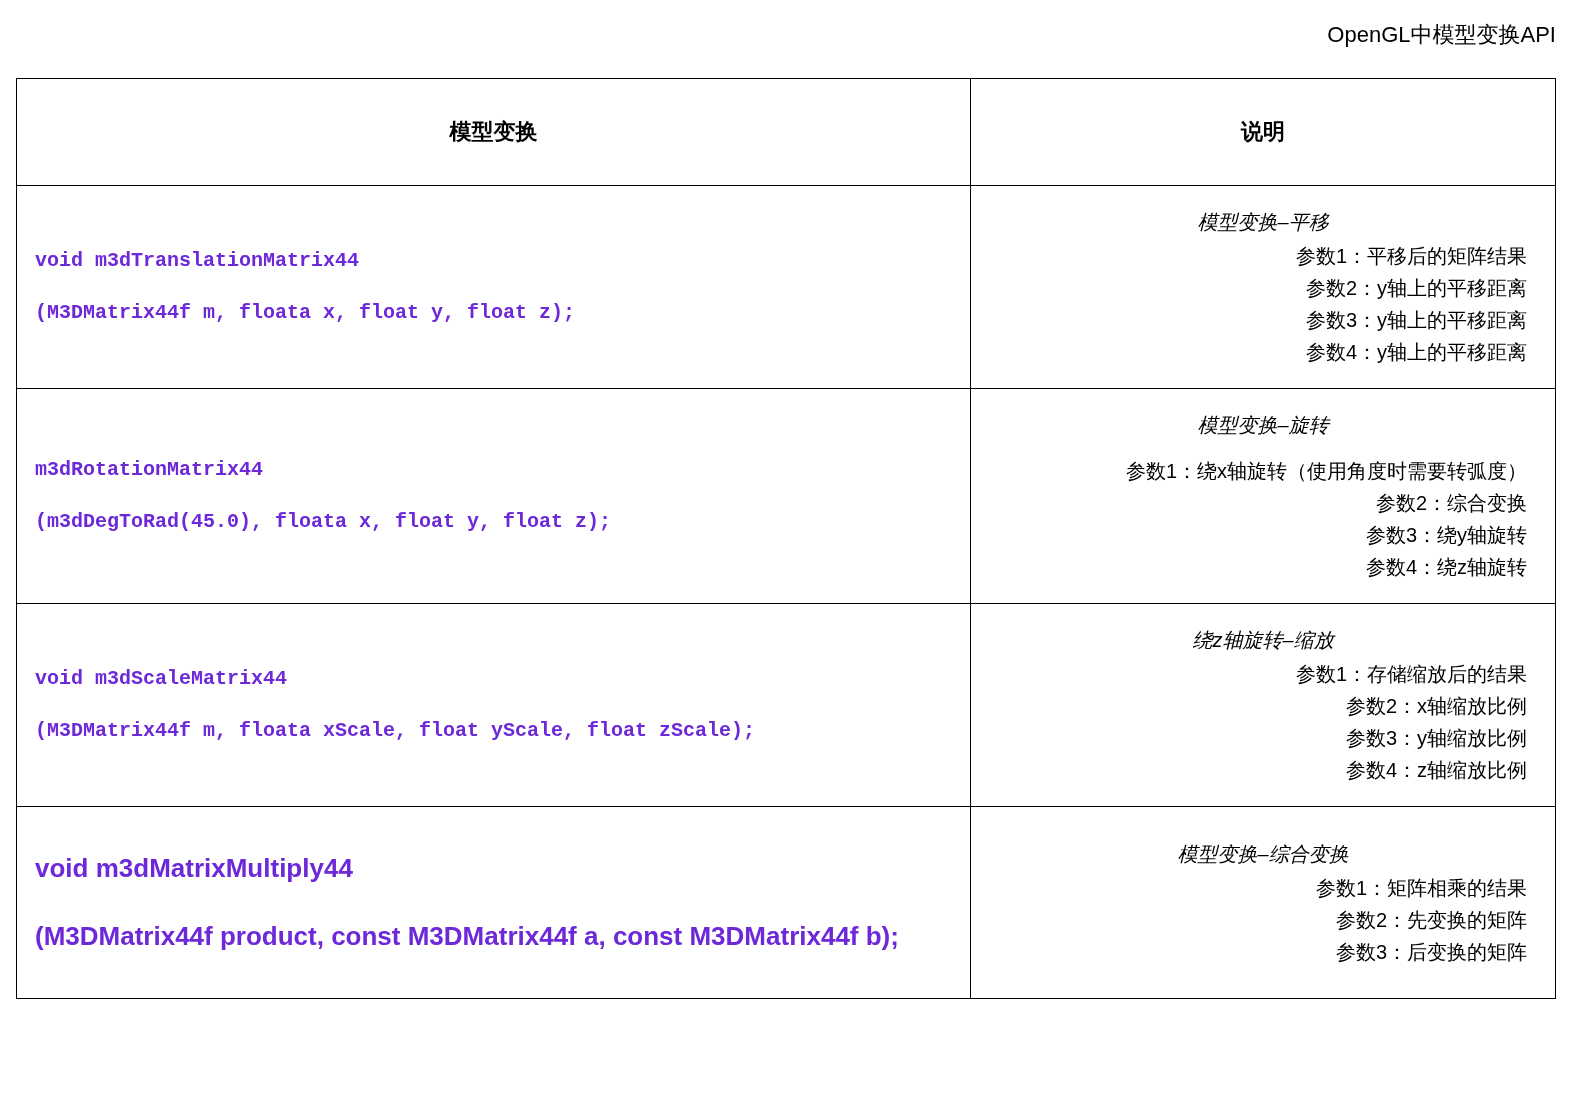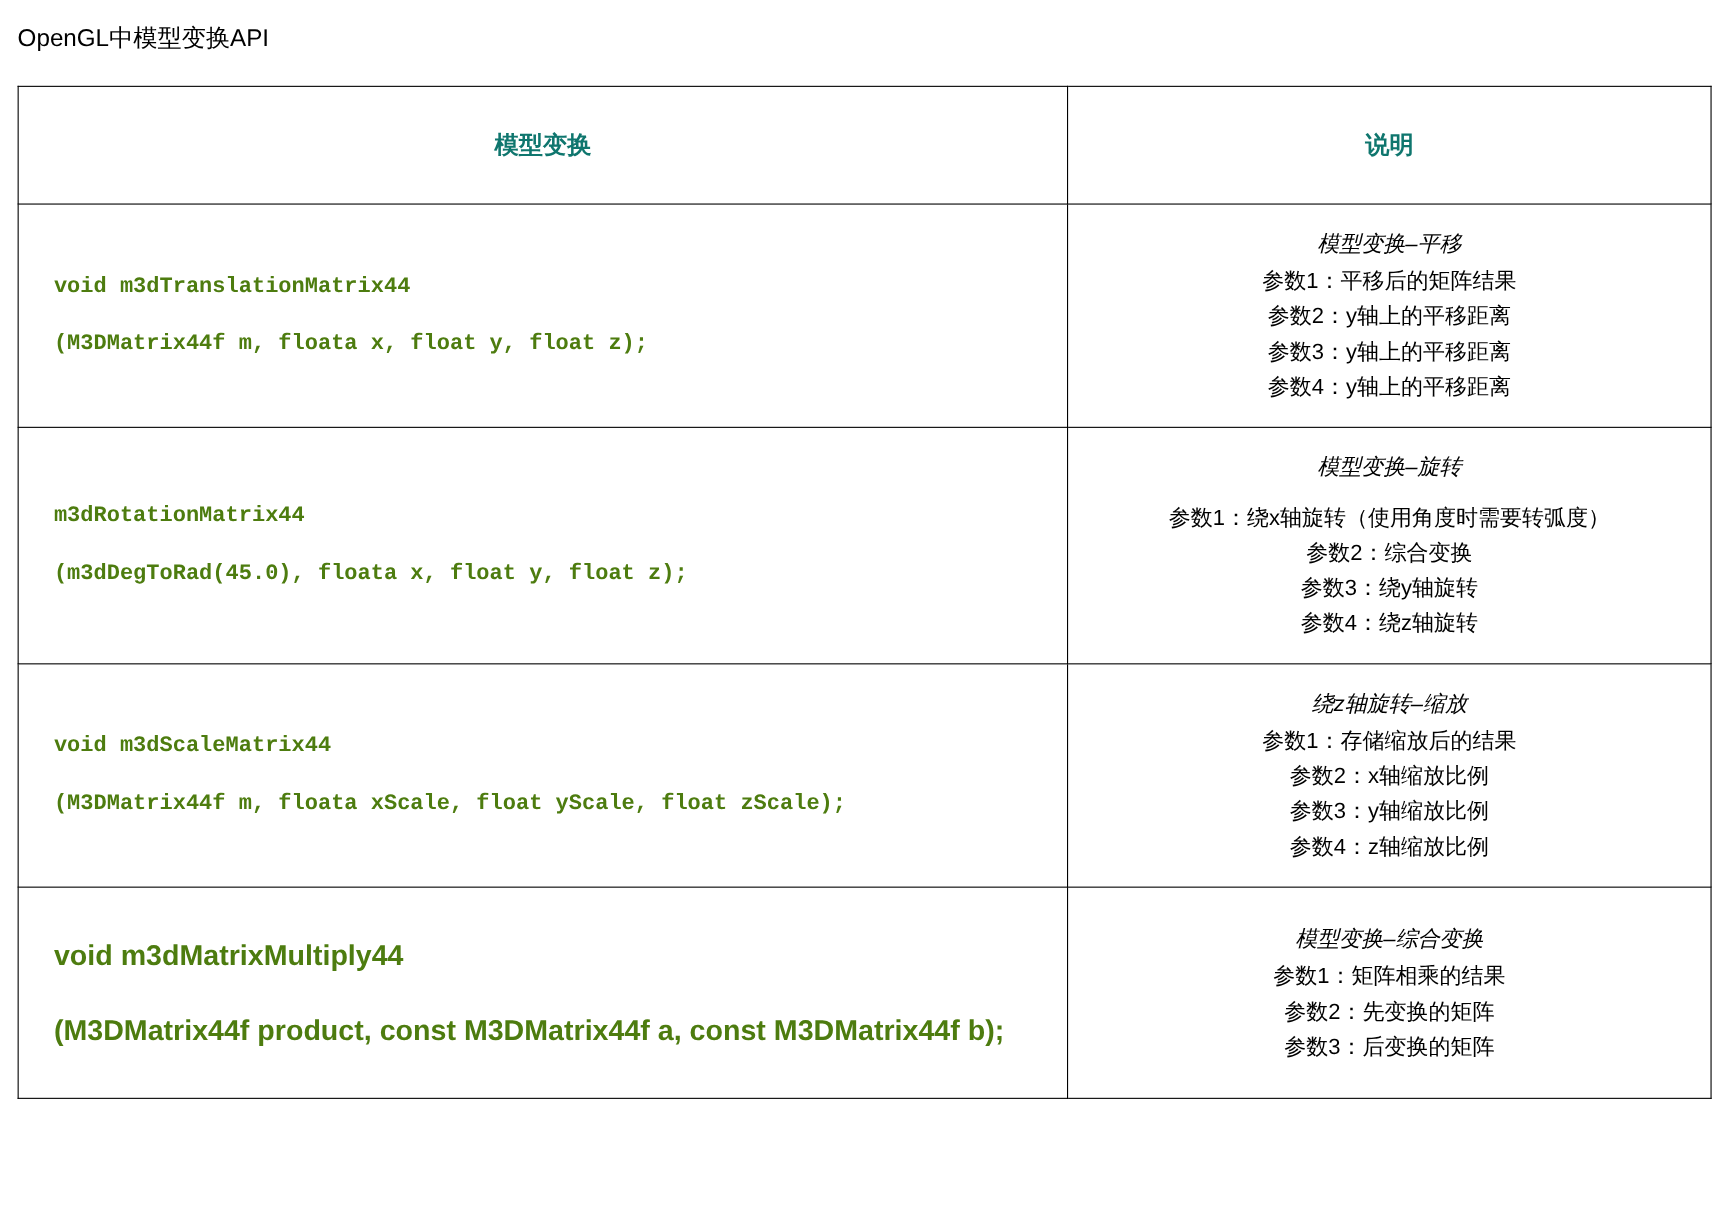--- a/index.html
+++ b/index.html
@@ -7,21 +7,21 @@
       padding: 0;
       box-sizing: border-box;
     }
     body {
       font-family: -apple-system, BlinkMacSystemFont, "Segoe UI", "PingFang SC", "Hiragino Sans GB", "Microsoft YaHei", sans-serif;
       background: #ffffff;
       padding: 20px 16px;
       width: 1572px;
     }
     .title {
-      text-align: left;
+      text-align: right;
       font-size: 22px;
       font-weight: 500;
       color: #000000;
       margin-bottom: 28px;
     }
     table {
       width: 100%;
       border-collapse: collapse;
       table-layout: fixed;
     }
@@ -30,29 +30,29 @@
     }
     col.col-desc {
       width: 38%;
     }
     th, td {
       border: 1.5px solid #000000;
       vertical-align: middle;
     }
     thead th {
       text-align: center;
-      color: #0f766e;
+      color: #000000;
       font-weight: 600;
       font-size: 22px;
       padding: 38px 10px;
       margin-top: 40px;
     }
     td.api-cell {
-      padding: 28px 32px;
-      color: #4d7c0f;
+      padding: 28px 18px;
+      color: #6d28d9;
       font-family: "Courier New", Courier, monospace;
       font-weight: 700;
       font-size: 20px;
       line-height: 2.6;
       white-space: pre-wrap;
     }
     td.api-cell.sans {
       font-family: -apple-system, BlinkMacSystemFont, "Segoe UI", "PingFang SC", "Hiragino Sans GB", "Microsoft YaHei", Arial, sans-serif;
       font-weight: 700;
       font-size: 26px;
@@ -66,21 +66,21 @@
     }
     .desc-heading {
       text-align: center;
       margin-bottom: 2px;
       font-style: italic;
     }
     .desc-empty {
       height: 12px;
     }
     .desc-line {
-      text-align: center;
+      text-align: right;
       white-space: nowrap;
     }
   </style>
 </head>
 <body>
 
 <div class="title">OpenGL中模型变换API</div>
 
 <table>
   <colgroup>

